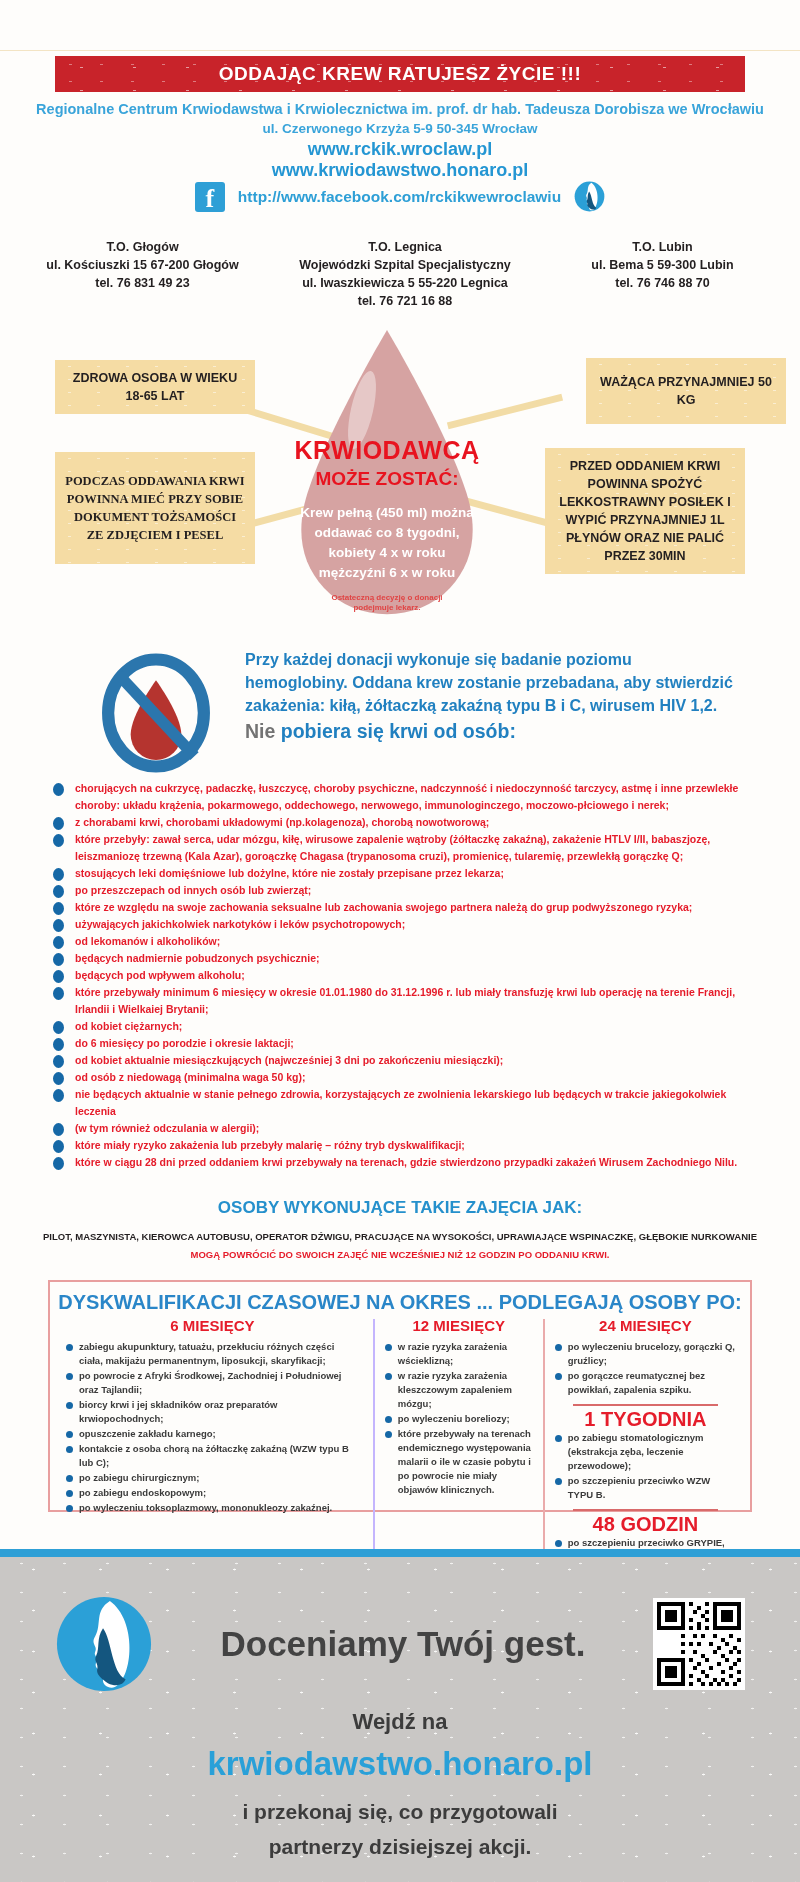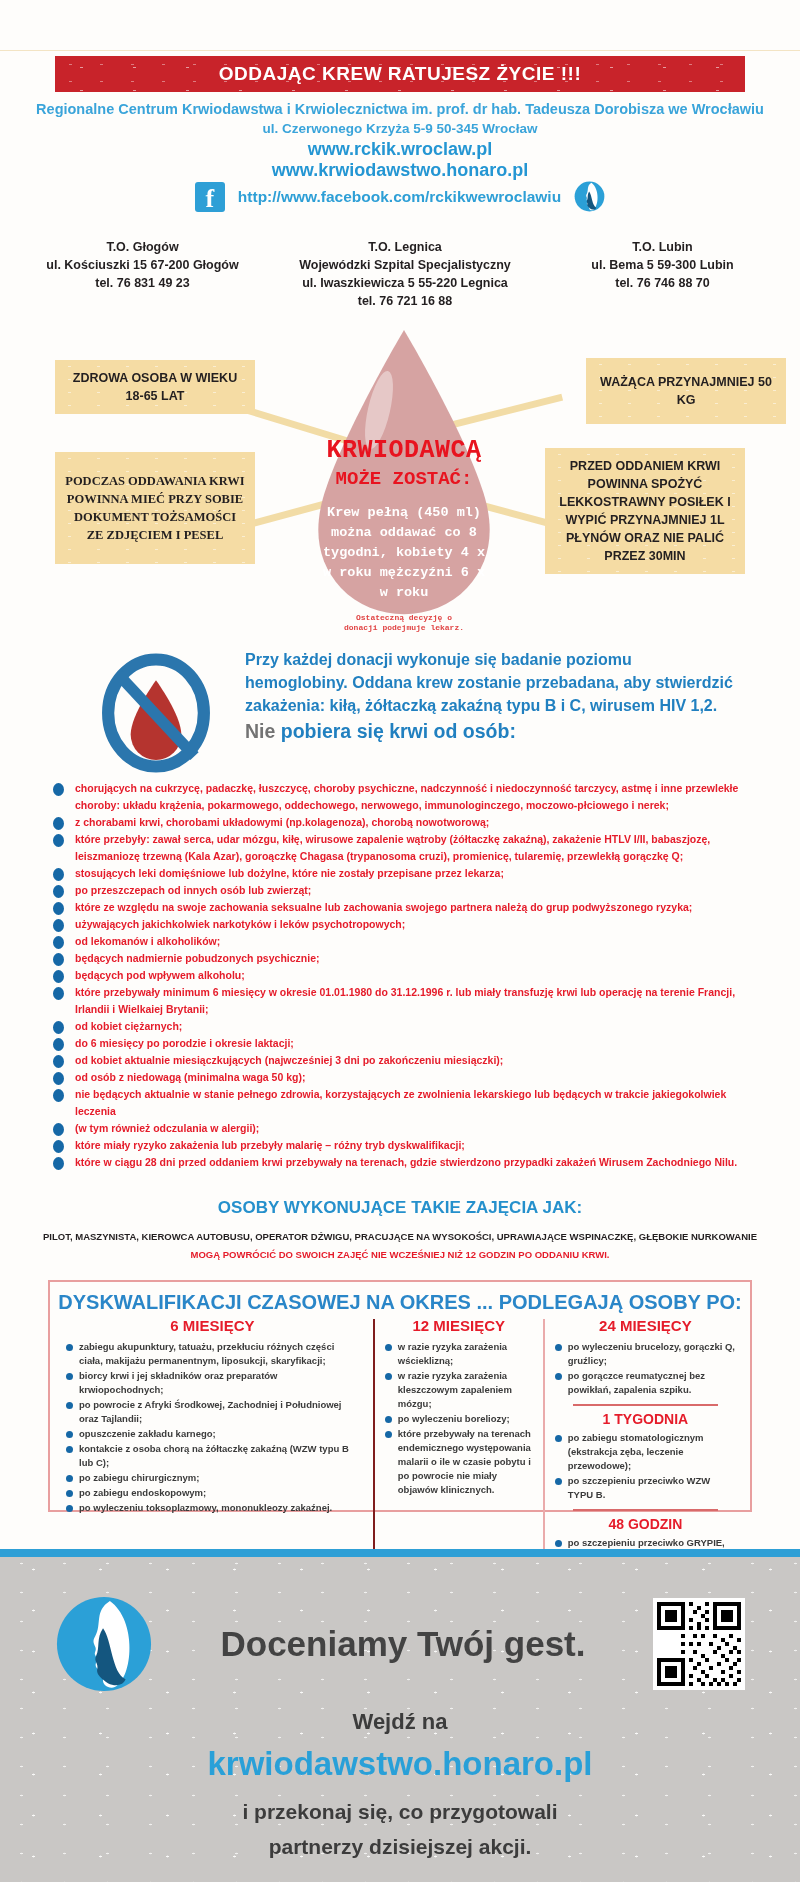--- a/index.html
+++ b/index.html
@@ -34,21 +34,21 @@
   .contact { text-align:center; font-size:12.5px; line-height:18px; }
   .contact.c1 { width:235px; } .contact.c2 { width:290px; } .contact.c3 { width:225px; }
 
   
   .info { position:absolute; top:328px; left:0; right:0; height:302px; }
   .conn { position:absolute; height:7px; background:#f2dca6; z-index:0; }
   .conn.tl { left:238px; top:94px;  width:118px; transform:rotate(17deg); }
   .conn.tr { left:446px; top:80px;  width:118px; transform:rotate(-14deg); }
   .conn.bl { left:238px; top:180px; width:118px; transform:rotate(-15deg); }
   .conn.br { left:446px; top:180px; width:118px; transform:rotate(15deg); }
-  .drop-wrap { position:absolute; left:291px; top:0; width:226px; height:300px; z-index:1;font-family:Liberation Mono, monospace; }
+  .drop-wrap { position:absolute; left:274px; top:0; width:226px; height:300px; z-index:1; }
   .drop-wrap svg { position:absolute; inset:0; }
   .drop-text { position:absolute; left:14px; right:14px; top:108px; text-align:center; z-index:2; }
   .drop-text .t1 { color:#e8131f; font-size:25px; letter-spacing:.5px; }
   .drop-text .t2 { color:#e8131f; font-size:19px; margin-top:3px; }
   .drop-text .body { color:#fff; font-size:13.5px; line-height:20px; margin:13px 10px 0; }
   .drop-text .note { color:#e04444; font-size:8px; line-height:10px; margin:10px 35px 0; }
   .ebox { position:absolute; background:#f5dca4; color:#231f20; z-index:2;
     display:flex; align-items:center; justify-content:center; text-align:center;
     font-size:12.5px; line-height:18px; padding:6px 10px;
     background-image:radial-gradient(rgba(255,255,255,.5) 1px, transparent 1.4px); background-size:29px 13px; }
@@ -75,26 +75,26 @@
   .jobs .jo { color:#231f20; font-size:9.5px; margin-top:13px; }
   .jobs .jr { color:#e51c2a; font-size:9.5px; margin-top:7px; }
 
   
   .disq { position:absolute; top:1280px; left:48px; right:48px; height:232px; border:2px solid #e89f9f; background:#fefdfb; }
   .disq-title { text-align:center; color:#2a86c8; font-size:20px; margin-top:9px; }
   .cols { display:flex; margin-top:5px; padding:0 10px; }
   .col h3 { color:#e51c2a; font-size:15px; text-align:center; margin-bottom:7px; }
   .col { font-size:9.5px; line-height:14px; color:#3b3b3b; }
   .col-6  { width:46%; padding:0 14px 0 6px; }
-  .col-12 { width:25%; padding:0 10px; border-left:2px solid #7f1d1d; }
+  .col-12 { width:25%; padding:0 10px; border-left:2px solid #c4b5fd; }
   .col-24 { width:29%; padding:0 4px 0 10px; border-left:2px solid #eaabab; }
   .ditem { position:relative; padding-left:13px; margin-bottom:1px; }
   .ditem .ddot { position:absolute; left:0; top:3.5px; width:7px; height:7px; border-radius:50%; background:#1668a6; }
   .subhr { height:2px; background:#d96a6a; margin:7px 18px 6px; }
-  .col-24 h3.sub { font-size:14px; margin-bottom:5px; }
+  .col-24 h3.sub { font-size:20px; margin-bottom:5px; }
 
   
   .footer { position:absolute; top:1549px; left:0; right:0; bottom:0; background:#c9c7c5;
     background-image:radial-gradient(rgba(255,255,255,.9) 1.2px, transparent 1.9px),
                      radial-gradient(rgba(255,255,255,.75) 1px, transparent 1.6px);
     background-size:67px 41px, 43px 29px; }
   .footer-bar { height:8px; background:#2e9fd6; }
   .f-row { display:flex; align-items:center; margin-top:38px; padding:0 55px; }
   .f-logo { width:98px; height:98px; flex:0 0 auto; }
   .f-head { flex:1; text-align:center; color:#434343; font-size:35px; }
@@ -219,22 +219,22 @@
     <div class="jo">PILOT, MASZYNISTA, KIEROWCA AUTOBUSU, OPERATOR DŹWIGU, PRACUJĄCE NA WYSOKOŚCI, UPRAWIAJĄCE WSPINACZKĘ, GŁĘBOKIE NURKOWANIE</div>
     <div class="jr">MOGĄ POWRÓCIĆ DO SWOICH ZAJĘĆ NIE WCZEŚNIEJ NIŻ 12 GODZIN PO ODDANIU KRWI.</div>
   </div>
 
   <div class="disq">
     <div class="disq-title">DYSKWALIFIKACJI CZASOWEJ NA OKRES ... PODLEGAJĄ OSOBY PO:</div>
     <div class="cols">
       <div class="col col-6">
         <h3>6 MIESIĘCY</h3>
         <div class="ditem"><span class="ddot"></span><span>zabiegu akupunktury, tatuażu, przekłuciu różnych części ciała, makijażu permanentnym, liposukcji, skaryfikacji;</span></div>
+        <div class="ditem"><span class="ddot"></span><span>po powrocie z Afryki Środkowej, Zachodniej i Południowej oraz Tajlandii;</span></div>
         <div class="ditem"><span class="ddot"></span><span>biorcy krwi i jej składników oraz preparatów krwiopochodnych;</span></div>
-        <div class="ditem"><span class="ddot"></span><span>po powrocie z Afryki Środkowej, Zachodniej i Południowej oraz Tajlandii;</span></div>
         <div class="ditem"><span class="ddot"></span><span>opuszczenie zakładu karnego;</span></div>
         <div class="ditem"><span class="ddot"></span><span>kontakcie z osoba chorą na żółtaczkę zakaźną (WZW typu B lub C);</span></div>
         <div class="ditem"><span class="ddot"></span><span>po zabiegu chirurgicznym;</span></div>
         <div class="ditem"><span class="ddot"></span><span>po zabiegu endoskopowym;</span></div>
         <div class="ditem"><span class="ddot"></span><span>po wyleczeniu toksoplazmowy, mononukleozy zakaźnej.</span></div>
       </div>
       <div class="col col-12">
         <h3>12 MIESIĘCY</h3>
         <div class="ditem"><span class="ddot"></span><span>w razie ryzyka zarażenia wścieklizną;</span></div>
         <div class="ditem"><span class="ddot"></span><span>w razie ryzyka zarażenia kleszczowym zapaleniem mózgu;</span></div>

